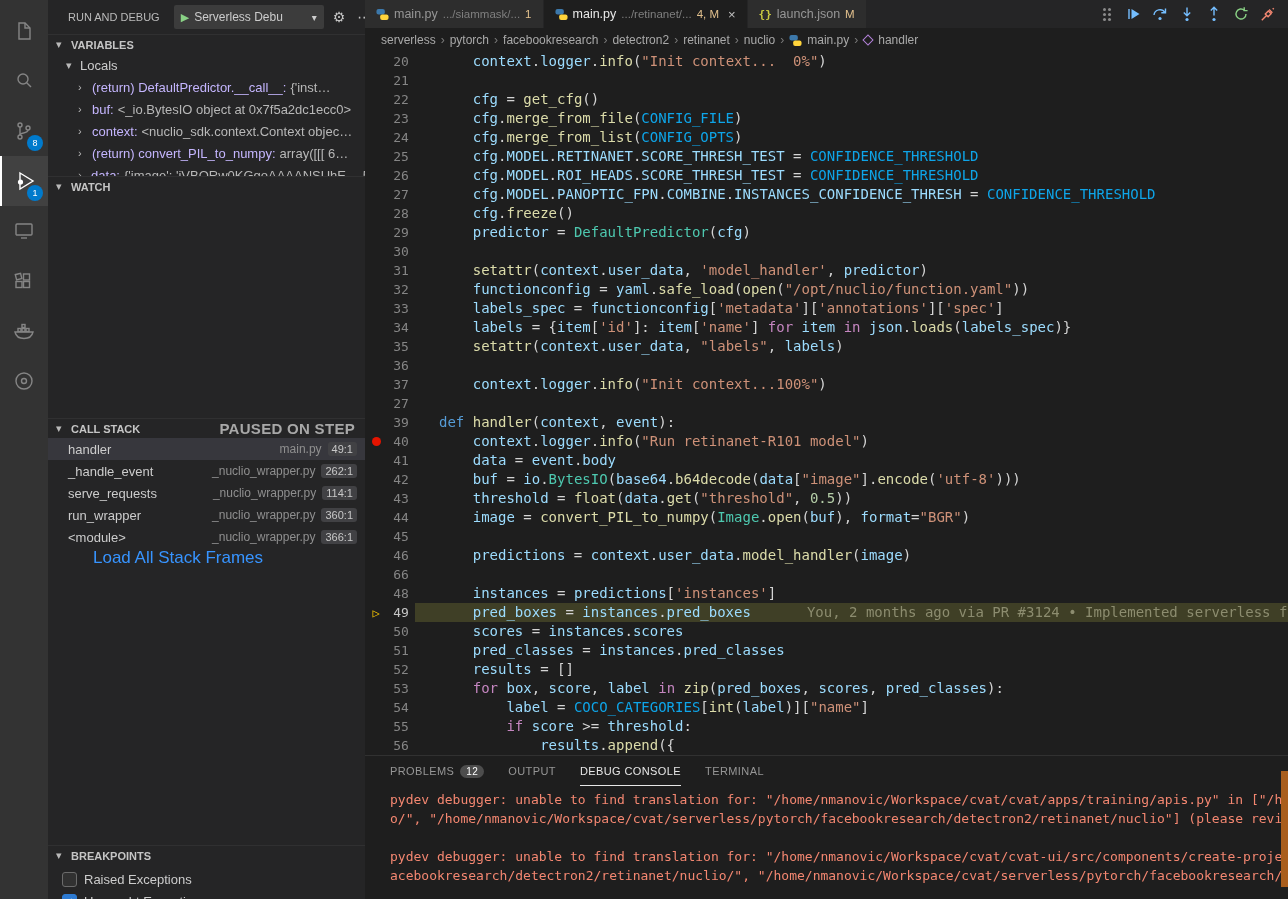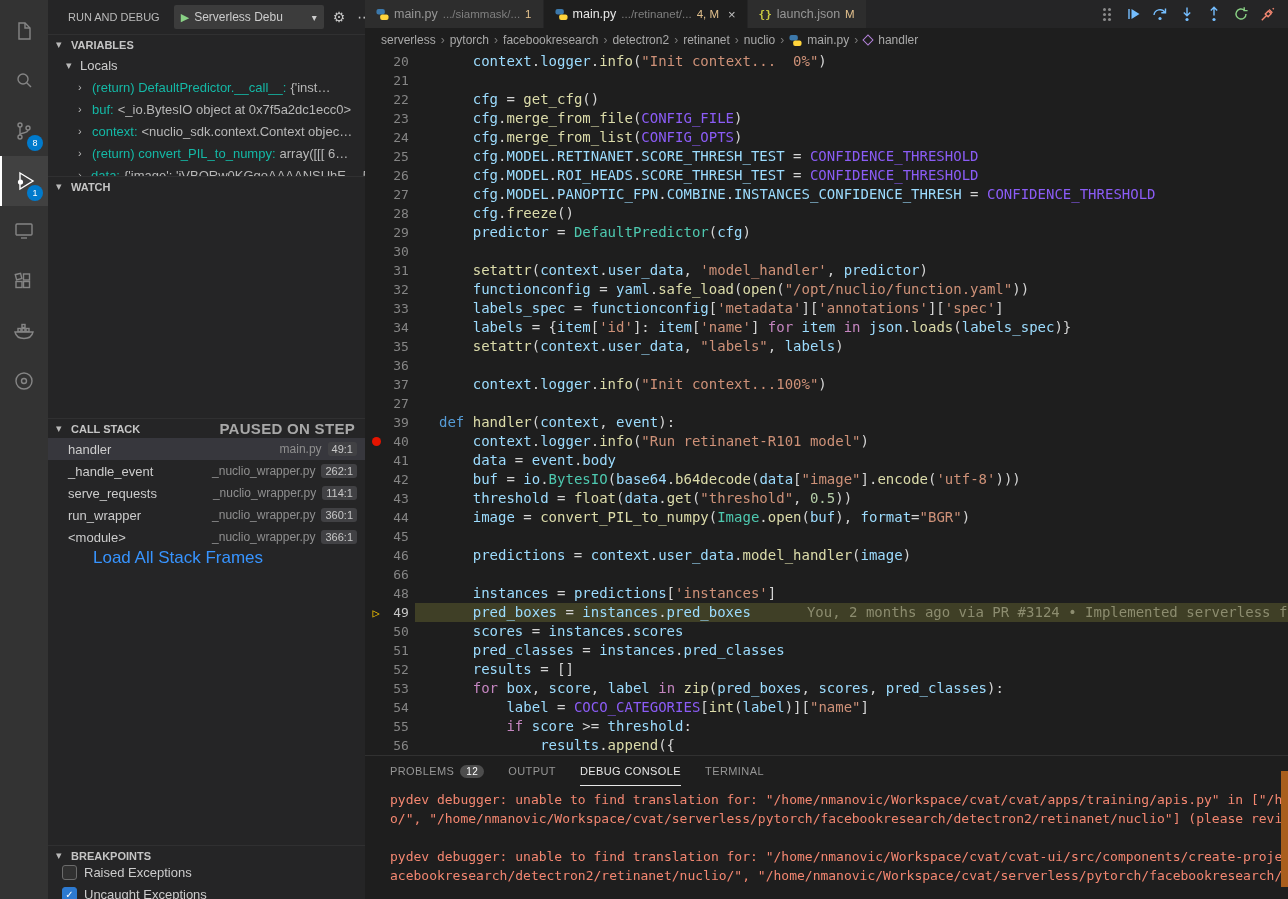--- a/index.html
+++ b/index.html
@@ -21,30 +21,30 @@
 .sb-title{font-size:11px;color:#bbbbbb;white-space:nowrap}
 .config-select{display:flex;align-items:center;gap:5px;background:#3c3c3c;height:24px;padding:0 7px;font-size:12px;color:#cccccc;margin-left:8px;border-radius:2px;min-width:150px;cursor:pointer}
 .play-ic{color:#89d185;font-size:11px}
 .config-select .chev{margin-left:auto;color:#cccccc;font-size:10px}
 .hdr-ic{color:#c5c5c5;font-size:14px;cursor:pointer;padding:0 3px}
 .sec{position:absolute;left:0;right:0;overflow:hidden}
 .sec-header{display:flex;align-items:center;gap:5px;height:20px;padding-left:8px;font-size:11px;font-weight:bold;color:#c5c5c5;border-top:1px solid rgba(255,255,255,.05)}
 .twisty{color:#b9b9b9;font-weight:normal;font-size:11px;width:10px;display:inline-block}
 .scope-row{display:flex;align-items:center;gap:4px;height:22px;padding-left:18px;color:#cccccc}
 .var-row{display:flex;align-items:center;gap:4px;height:22px;padding-left:30px;white-space:nowrap;overflow:hidden;cursor:pointer}
-.var-name{color:#14b8a6}
+.var-name{color:#c4b5fd}
 .var-value{color:#b8b8b8;overflow:hidden;white-space:nowrap}
 .paused{margin-left:auto;padding-right:10px;font-size:15px;color:#a8a8a8;font-weight:bold;letter-spacing:.3px}
 .cs-row{display:flex;align-items:center;height:22px;padding:0 8px 0 20px;gap:6px;white-space:nowrap;cursor:pointer}
 .cs-row.selected{background:#37373d}
 .cs-fn{color:#cccccc}
 .cs-file{color:#8f8f8f;margin-left:auto;font-size:12px}
 .cs-pos{background:#414144;border-radius:3px;padding:1px 4px;font-size:11px;color:#c8c8c8}
 .cs-link{padding-left:45px;height:20px;display:flex;align-items:center;color:#3794ff;font-size:17px;cursor:pointer}
-.bp-row{display:flex;align-items:flex-start;gap:7px;height:22px;padding-left:14px;color:#cccccc;cursor:pointer}
+.bp-row{display:flex;align-items:flex-end;gap:7px;height:22px;padding-left:14px;color:#cccccc;cursor:pointer}
 .checkbox{width:15px;height:15px;border:1px solid #6b6b6b;border-radius:3px;background:#313131;display:flex;align-items:center;justify-content:center;font-size:10px;color:#fff}
 .checkbox.checked{background:#2d7ad1;border-color:#2d7ad1}
 
 
 .editor{position:absolute;left:365px;top:0;right:0;height:755px;background:#1e1e1e}
 .tabbar{height:28px;background:#252526;display:flex;align-items:stretch}
 .tabs{display:flex}
 .tab{display:flex;align-items:center;gap:5px;padding:0 11px;background:#2d2d2d;color:#969696;font-size:12.5px;border-right:1px solid #252526;white-space:nowrap;cursor:pointer}
 .tab.active{background:#1e1e1e;color:#e8e8e8}
 .tab-dir{color:#7f7f7f;font-size:11.5px}
@@ -65,21 +65,21 @@
 .code-line{display:flex;height:19px}
 .gutter-mark{width:22px;flex:none;text-align:center;line-height:19px}
 .bp-dot{display:inline-block;width:9px;height:9px;border-radius:50%;background:#e51400}
 .frame-arrow{color:#ffcc00;font-size:12px;font-weight:bold}
 .lnum{width:28px;flex:none;text-align:center;color:#858585;font-size:13px}
 .ltext{padding-left:24px;white-space:pre;flex:1}
 .code-line.current .ltext{background:rgba(235,235,80,.16)}
 .code-line.current .lnum{color:#c6c6c6}
 .blame{color:#8c8c6f;margin-left:56px}
 .tk-o{color:#d4d4d4}.tk-v{color:#9cdcfe}.tk-f{color:#dcdcaa}.tk-k{color:#569cd6}
-.tk-c{color:#c586c0}.tk-s{color:#ce9178}.tk-n{color:#b5cea8}.tk-t{color:#4ec9b0}.tk-C{color:#8b5cf6}
+.tk-c{color:#c586c0}.tk-s{color:#ce9178}.tk-n{color:#b5cea8}.tk-t{color:#4ec9b0}.tk-C{color:#0ea5e9}
 
 
 .panel{position:absolute;left:365px;top:755px;right:0;bottom:0;background:#1e1e1e;border-top:1px solid #313131}
 .panel-tabs{height:30px;display:flex;align-items:flex-end;gap:24px;padding-left:25px;font-size:11px;color:#969696;letter-spacing:.4px}
 .panel-tab{display:flex;align-items:center;gap:6px;height:30px;cursor:pointer}
 .panel-tab.active{color:#e7e7e7;box-shadow:inset 0 -1px 0 #e7e7e7}
 .p-badge{background:#4d4d4d;color:#ffffff;border-radius:9px;font-size:10px;padding:1px 6px}
 .console{padding:4px 0 0 25px;font-family:"DejaVu Sans Mono",monospace;font-size:13px;line-height:19px;color:#f48771}
 .console-line{white-space:pre;overflow:hidden}
 .console-line.gap{height:19px}

